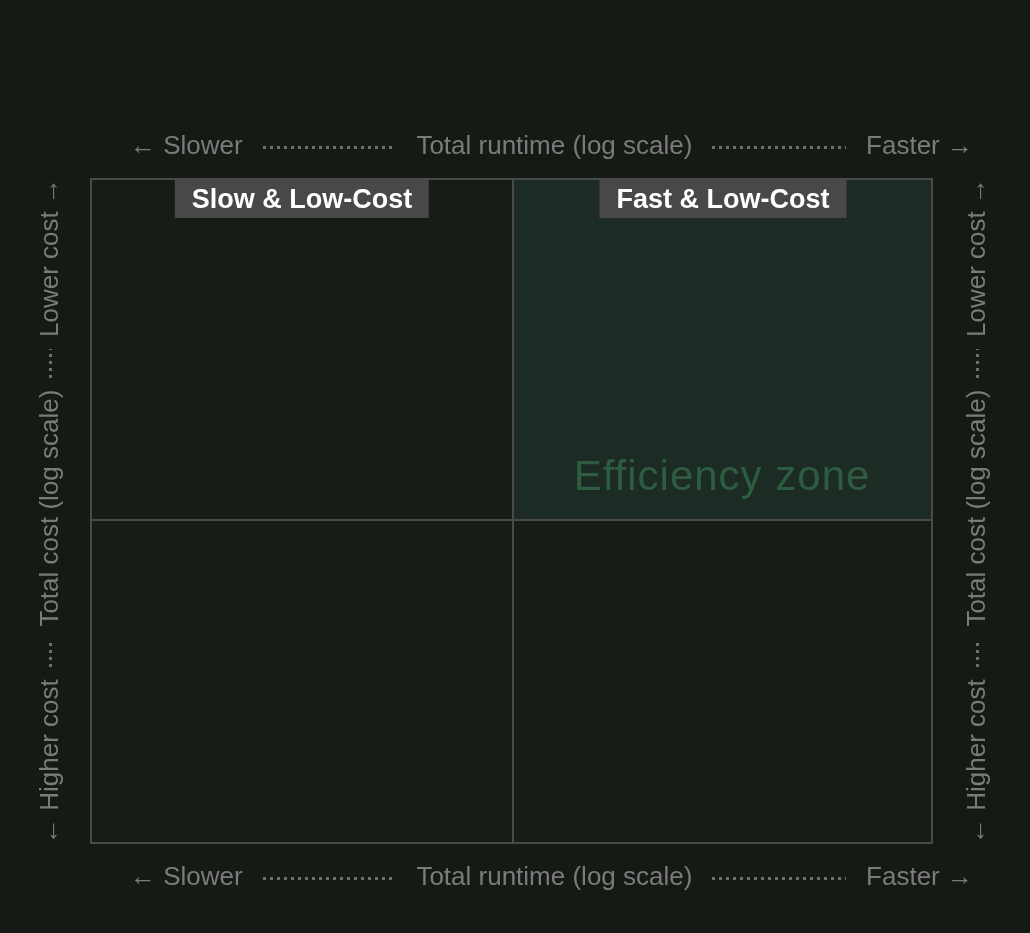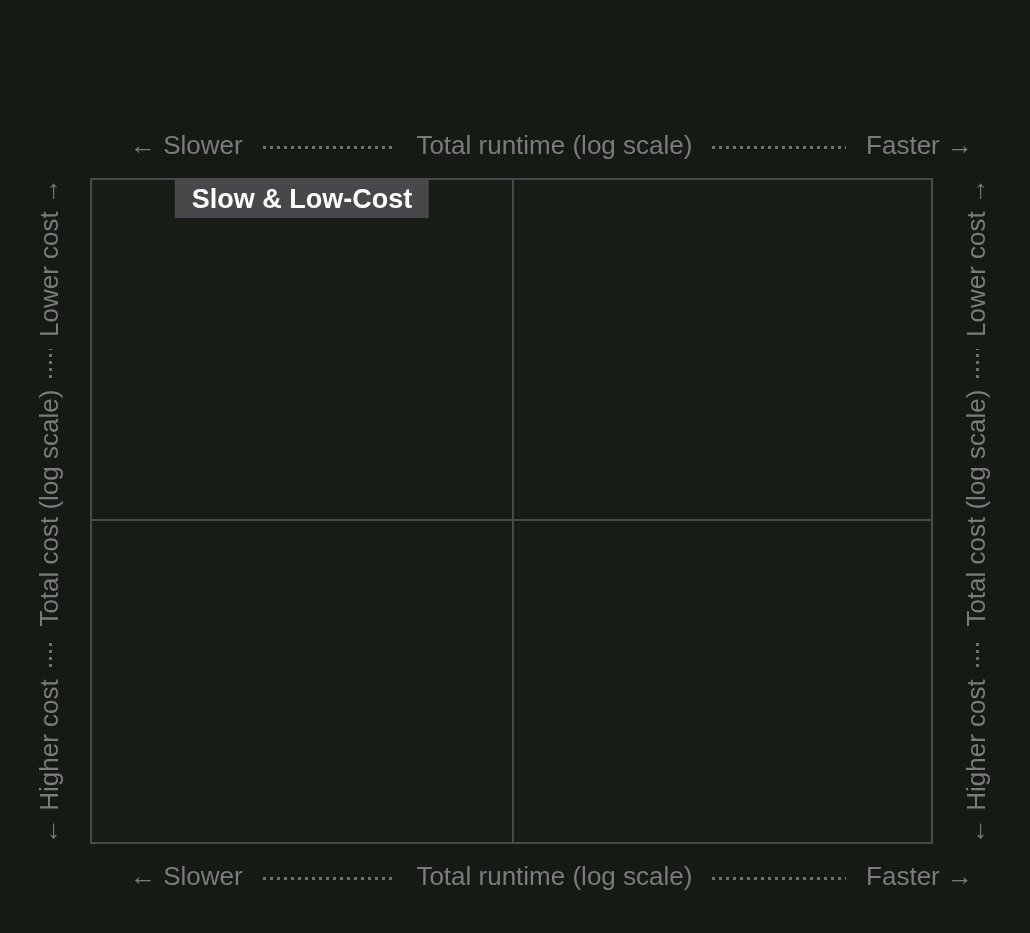--- a/index.html
+++ b/index.html
@@ -144,24 +144,28 @@
 
   <div class="v-axis right">
     <span>← Higher cost</span>
     <span class="dotted"></span>
     <span>Total cost (log scale)</span>
     <span class="dotted"></span>
     <span>Lower cost →</span>
   </div>
 
   <div class="chart">
+    <div class="efficiency-zone">
+      <div class="ez-label">Efficiency zone</div>
+    </div>
     <div class="vline"></div>
     <div class="hline"></div>
 
     <div class="badge tl">Slow &amp; Low-Cost</div>
+    <div class="badge tr">Fast &amp; Low-Cost</div>
   </div>
 
   <div class="h-axis bottom">
     <span>← Slower</span>
     <span class="dotted"></span>
     <span>Total runtime (log scale)</span>
     <span class="dotted"></span>
     <span>Faster →</span>
   </div>
 

